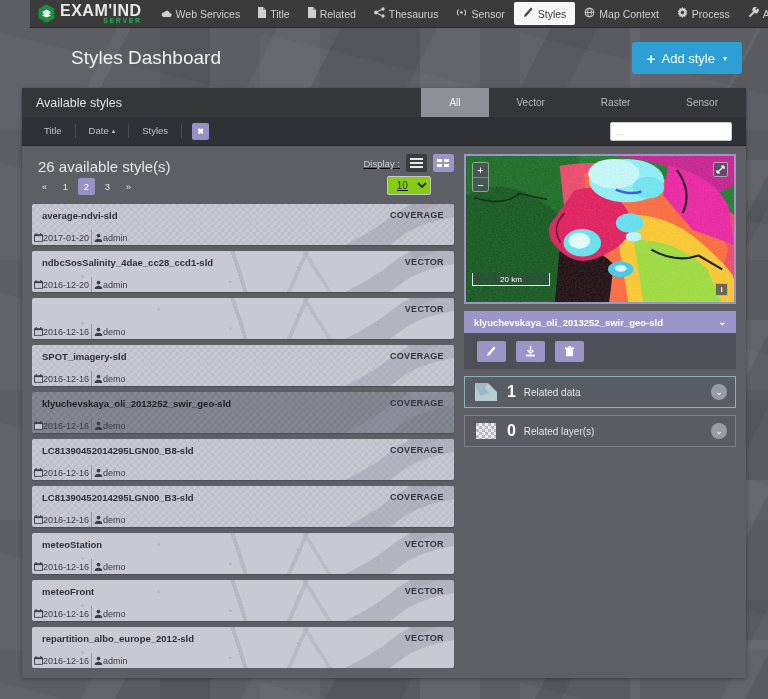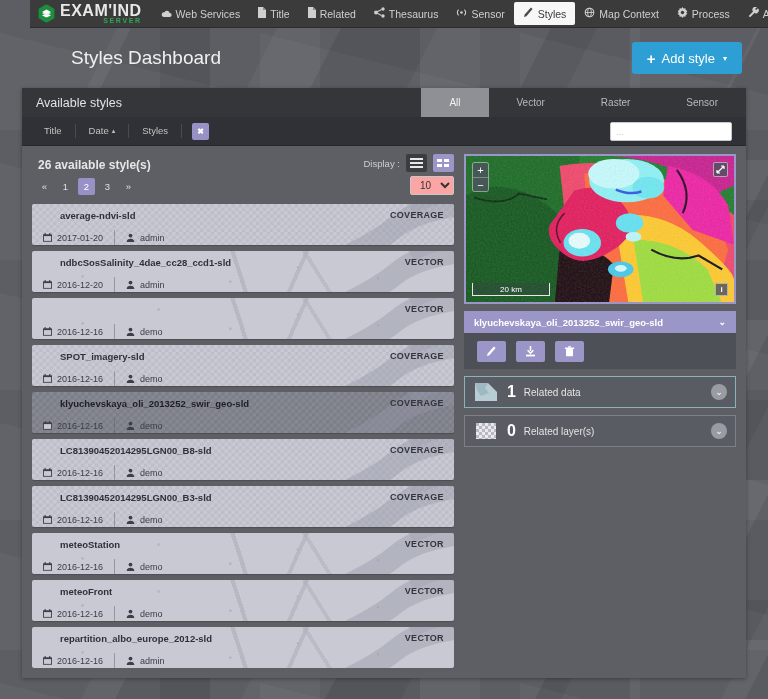--- a/index.html
+++ b/index.html
@@ -162,43 +162,44 @@
   }
 
   
   .left-col{ width:428px; display:flex; flex-direction:column; }
   .list-toolbar{
     display:flex; align-items:flex-start;
     height:50px;
     position:relative;
   }
   .count-label{
-    font-size:12px; font-weight:bold; color:#e6e6e6;
+    font-size:15px; font-weight:normal; color:#e6e6e6;
     padding:4px 0 0 6px;
   }
   .display-block{
-    margin-left:auto; display:flex; flex-direction:column; align-items:flex-end;
+    margin-left:auto; display:flex; flex-direction:column; align-items:center;
     gap:4px;
+    text-decoration:underline;
   }
   .display-row{ display:flex; align-items:center; gap:6px; }
   .display-label{ font-size:9.5px; color:#cdcdcd; }
   .disp-btn{
     width:21px;height:18px; border:none; border-radius:2px;
     cursor:pointer; display:flex; flex-direction:column;
     align-items:center; justify-content:center; gap:2px;
     padding:0;
   }
   .disp-btn.list{ background:#3b3c40; }
   .disp-btn.grid{ background:#9b96c8; }
   .disp-btn.list i{ display:block; width:13px;height:2px;background:#e8e8e8; }
   .disp-btn.grid .gr{ display:flex; gap:2px; }
   .disp-btn.grid .gr i{ display:block;width:5px;height:3px;background:#fff; }
   .per-page{
     width:44px;height:19px;
-    background:#fca5a5; border:1px solid #c7c7c7; border-radius:2px;
+    background:#84cc16; border:1px solid #c7c7c7; border-radius:2px;
     font-size:10px; color:#333; padding:0 2px 0 5px;
     font-family:"Liberation Sans", sans-serif;
   }
   .pager{
     position:absolute; left:4px; top:24px;
     display:flex; align-items:center; gap:0;
   }
   .pg{
     min-width:17px;height:17px;
     display:flex;align-items:center;justify-content:center;
@@ -249,37 +250,37 @@
     opacity:.75;
     pointer-events:none;
   }
   .card-top{
     position:relative;
     height:22px; display:flex; align-items:center;
     padding:0 10px 0 10px;
   }
   .card-title{
     font-size:9.5px; font-weight:bold; color:#2f3038;
-    white-space:nowrap; overflow:hidden; text-overflow:ellipsis;margin-left:18px;
+    white-space:nowrap; overflow:hidden; text-overflow:ellipsis;
   }
   .style-card.selected .card-title{ color:#1e1f24; }
   .card-type{
     margin-left:auto;
     font-size:9px; font-weight:bold; color:#33343c;
     letter-spacing:.3px;
   }
   .card-meta{
     position:relative;
     height:23px;
     display:flex; align-items:center;
   }
   .meta-cell{
-    display:flex; align-items:center; gap:5px;
+    display:flex; align-items:center; 
     font-size:9px; color:#3b3c44;
-    padding:0 11px;
+    padding:0 2px;
     height:15px;
   }
   .meta-cell + .meta-cell{ border-left:1px solid rgba(90,92,105,.45); }
 
   
   .right-col{ width:276px; display:flex; flex-direction:column; gap:7px; }
   .map-box{
     position:relative;
     height:150px;
     border:2px solid #9b96c8;
@@ -302,21 +303,21 @@
   .zoom-ctl button + button{ border-top:1px solid rgba(255,255,255,.3); }
   .expand-ctl{
     position:absolute; right:6px; top:6px;
     width:15px;height:15px;
     background:rgba(78,82,95,.82);
     border:1px solid rgba(255,255,255,.5);
     border-radius:2px; cursor:pointer;
     display:flex;align-items:center;justify-content:center;
   }
   .scale-bar{
-    position:absolute; left:6px; bottom:6px;
+    position:absolute; left:6px; bottom:16px;
     width:78px; height:13px;
     border:1px solid #e8e8e8;
     border-top:none;
     background:rgba(60,64,76,.35);
     color:#fff; font-size:8px;
     display:flex; align-items:center; justify-content:center;
   }
   .info-ctl{
     position:absolute; right:6px; bottom:6px;
     width:13px;height:13px;

